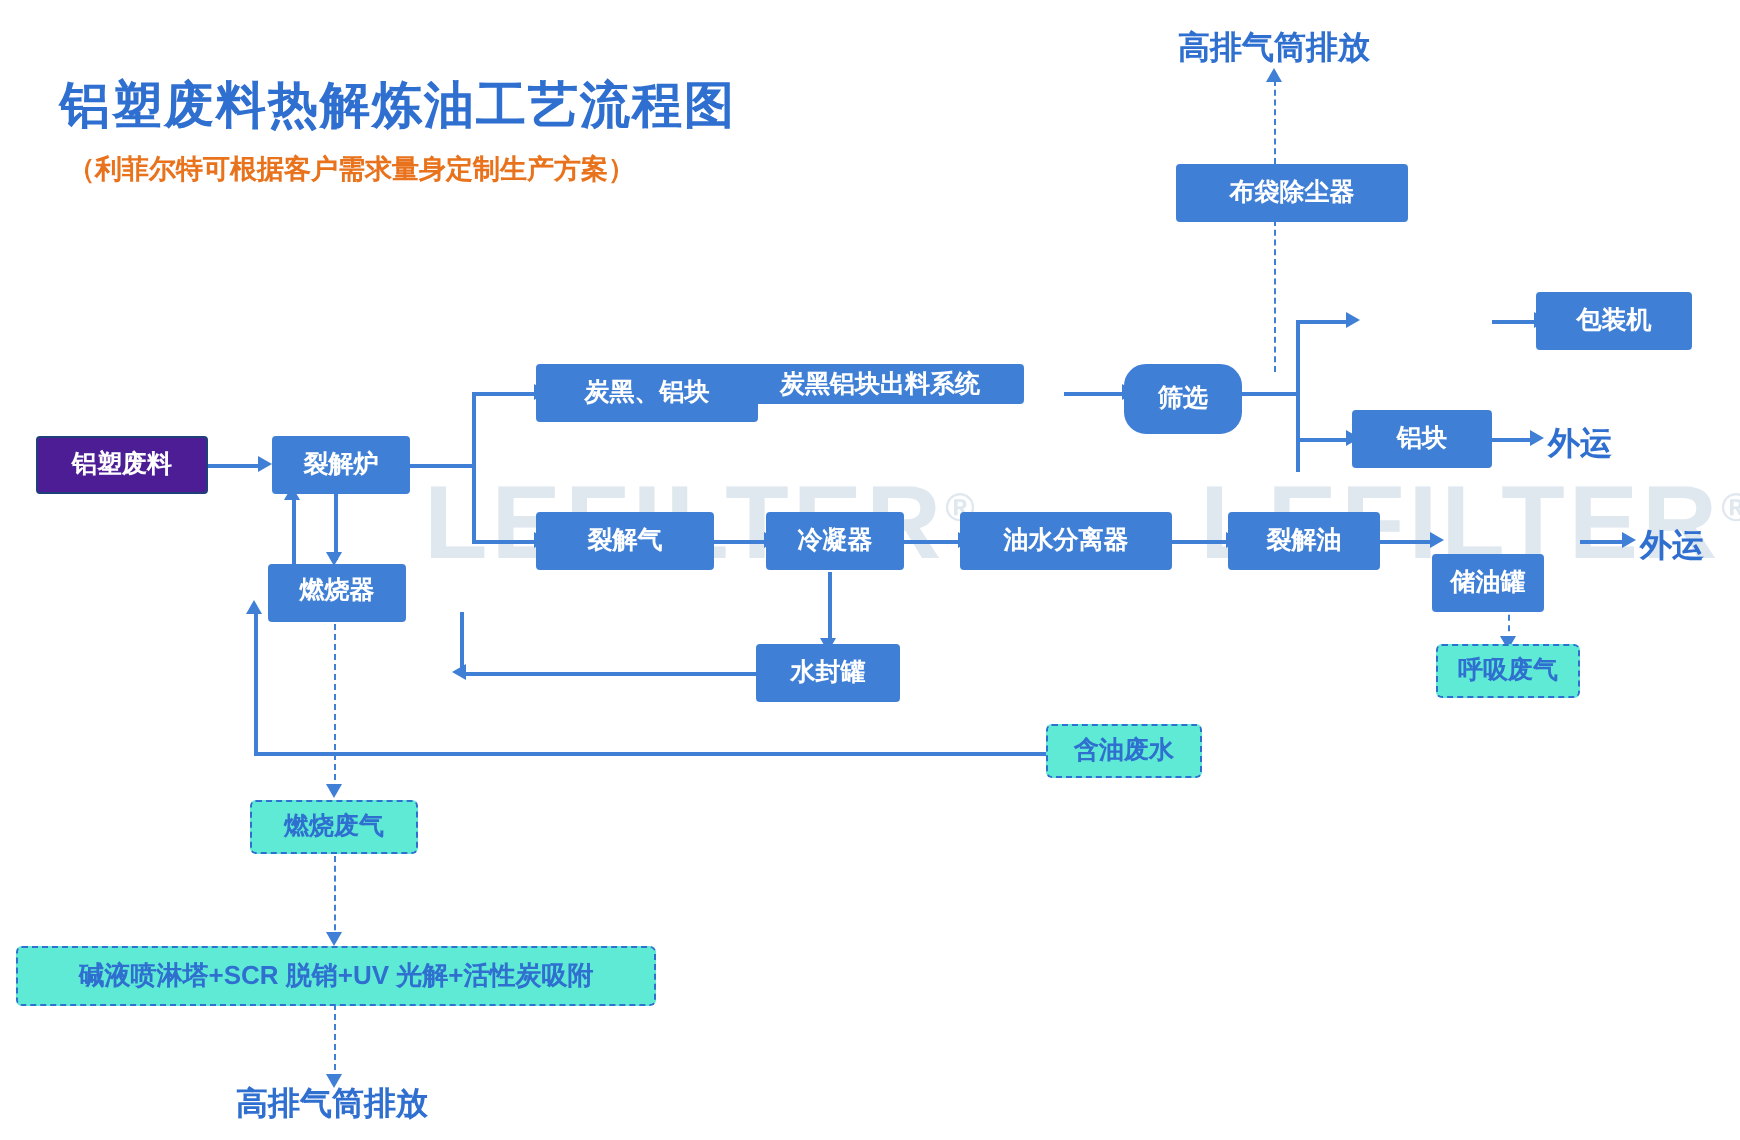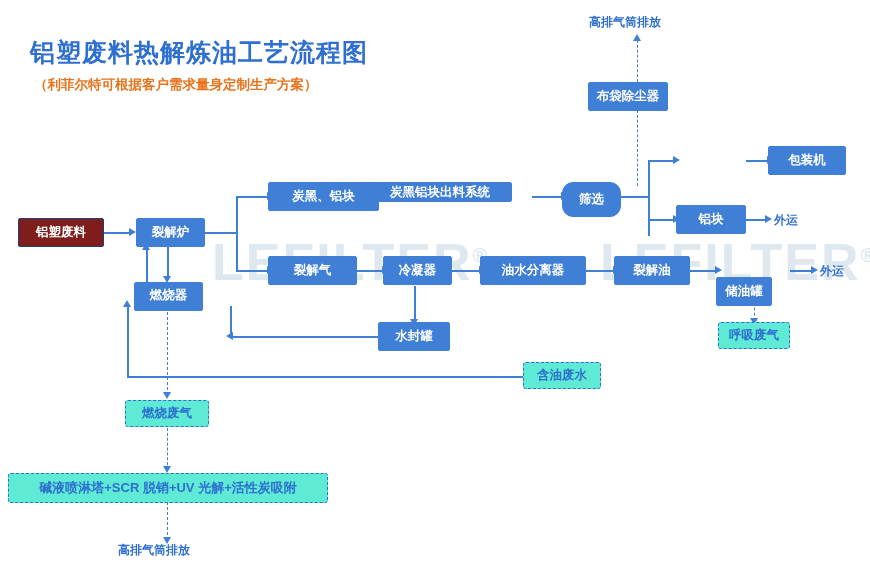--- a/index.html
+++ b/index.html
@@ -36,27 +36,27 @@
   
   .node{
     position:absolute;box-sizing:border-box;
     display:flex;align-items:center;justify-content:center;
     text-align:center;line-height:1.15;
     font-size:12.5px;font-weight:bold;
     color:#ffffff;background:#3f7fd6;
     border:1px solid #3f7fd6;border-radius:2px;
     white-space:nowrap;
   }
-  .node.dark{background:#7f1d1d;border-color:#1f3f7a;}
+  .node.dark{background:#4c1d95;border-color:#1f3f7a;}
   .node.dashed{
     background:#5eead4;color:#2f6fd0;
     border:1px dashed #2f6fd0;border-radius:3px;font-weight:bold;
   }
   .plain{
-    position:absolute;font-size:12px;font-weight:bold;color:#2f6fd0;
+    position:absolute;font-size:16px;font-weight:bold;color:#2f6fd0;
     white-space:nowrap;display:flex;align-items:center;
   }
 
   
   .ln{position:absolute;background:#3f7fd6;}
   .lh{height:1.6px;}
   .lv{width:1.6px;}
   .dv{
     position:absolute;width:0;border-left:1.6px dashed #3f7fd6;
   }
@@ -182,21 +182,21 @@
   <div class="node" style="left:383px;top:256px;width:69px;height:29px;">冷凝器</div>
 
   <div class="node" style="left:480px;top:256px;width:106px;height:29px;">油水分离器</div>
 
   <div class="node" style="left:614px;top:256px;width:76px;height:29px;">裂解油</div>
 
   <div class="node" style="left:716px;top:256px;width:56px;height:29px;margin-top:21px;">储油罐</div>
 
   <div class="node" style="left:378px;top:322px;width:72px;height:29px;">水封罐</div>
 
-  <div class="node" style="left:588px;top:82px;width:80px;height:29px;">布袋除尘器</div>
+  <div class="node" style="left:588px;top:82px;width:116px;height:29px;">布袋除尘器</div>
 
   <div class="node dashed" style="left:718px;top:322px;width:72px;height:27px;">呼吸废气</div>
 
   <div class="node dashed" style="left:523px;top:362px;width:78px;height:27px;">含油废水</div>
 
   <div class="node dashed" style="left:125px;top:400px;width:84px;height:27px;">燃烧废气</div>
 
   <div class="node dashed" style="left:8px;top:473px;width:320px;height:30px;font-size:13px;">碱液喷淋塔+SCR 脱销+UV 光解+活性炭吸附</div>
 
   <div class="plain" style="left:589px;top:14px;">高排气筒排放</div>

